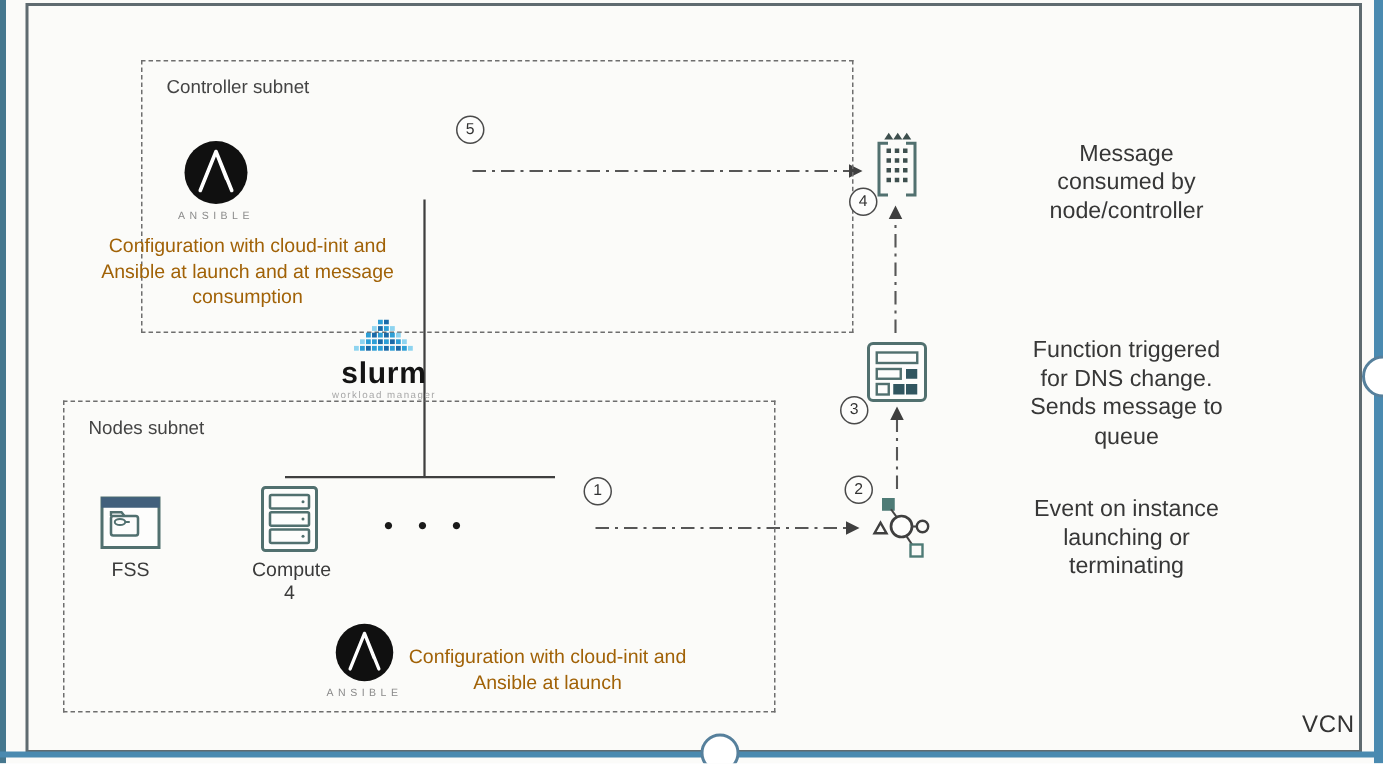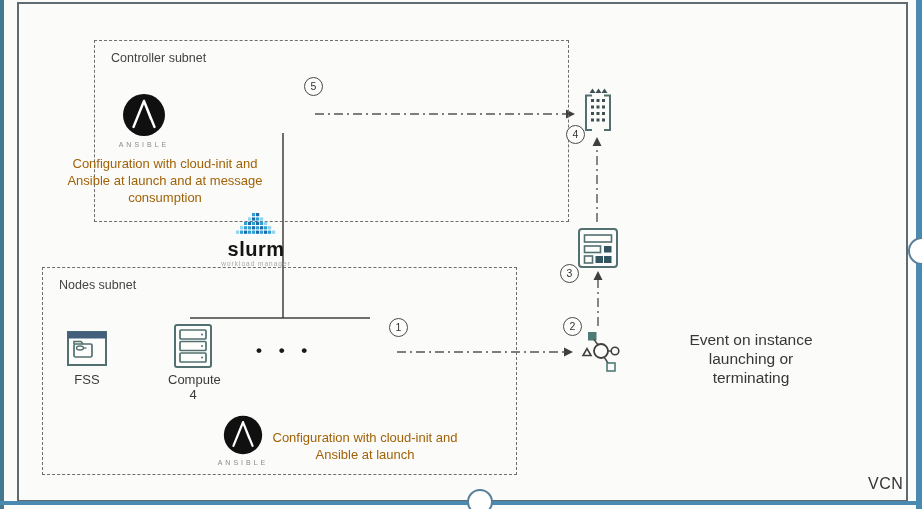--- a/index.html
+++ b/index.html
@@ -202,20 +202,27 @@
       <polygon points="5,25.5 13,25.5 9,18.5" fill="none" stroke="#3f3f3f" stroke-width="1.6"></polygon>
       <circle cx="23" cy="21" r="7" fill="#fdfdfc" stroke="#3f3f3f" stroke-width="1.8"></circle>
       <line x1="30" y1="21" x2="33" y2="21" stroke="#444444" stroke-width="1.4"></line>
       <circle cx="37" cy="21" r="3.8" fill="none" stroke="#3f3f3f" stroke-width="1.6"></circle>
       <line x1="26" y1="27" x2="30" y2="33" stroke="#444444" stroke-width="1.4"></line>
       <rect x="29" y="33" width="8" height="8" fill="none" stroke="#4e7b76" stroke-width="1.6"></rect>
     </svg>
   </div>
   <div class="abs badge" style="left:563px;top:317px;">2</div>
 
+  <div class="abs annotation" style="left:653px;top:93px;width:196px;">Message
+consumed by
+node/controller</div>
+  <div class="abs annotation" style="left:648px;top:224px;width:206px;">Function triggered
+for DNS change.
+Sends message to
+queue</div>
   <div class="abs annotation" style="left:653px;top:330px;width:196px;">Event on instance
 launching or
 terminating</div>
 
   <div class="abs frame-left"></div>
   <div class="abs frame-right"></div>
   <div class="abs frame-bottom"></div>
   <div class="abs handle" style="left:467px;top:489px;width:22px;height:22px;"></div>
   <div class="abs handle" style="left:908px;top:237px;width:24px;height:24px;"></div>
 

